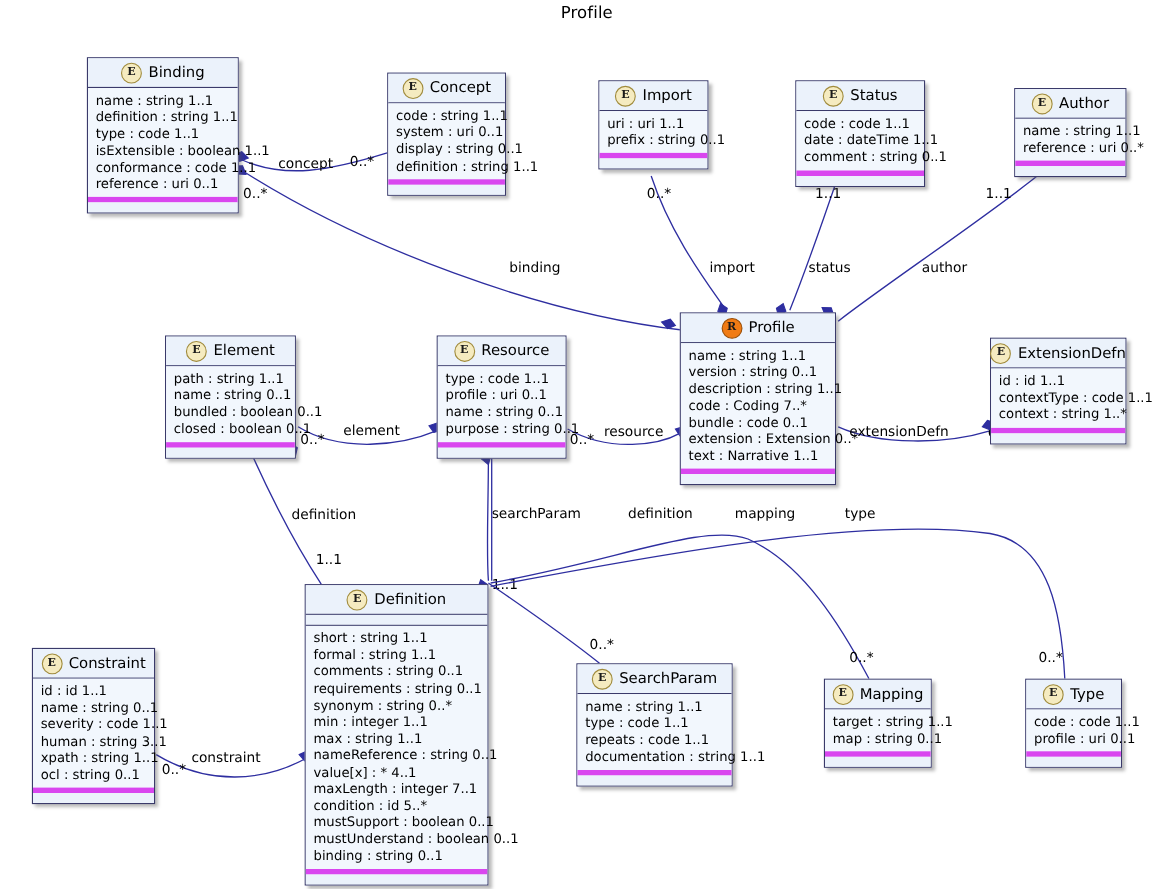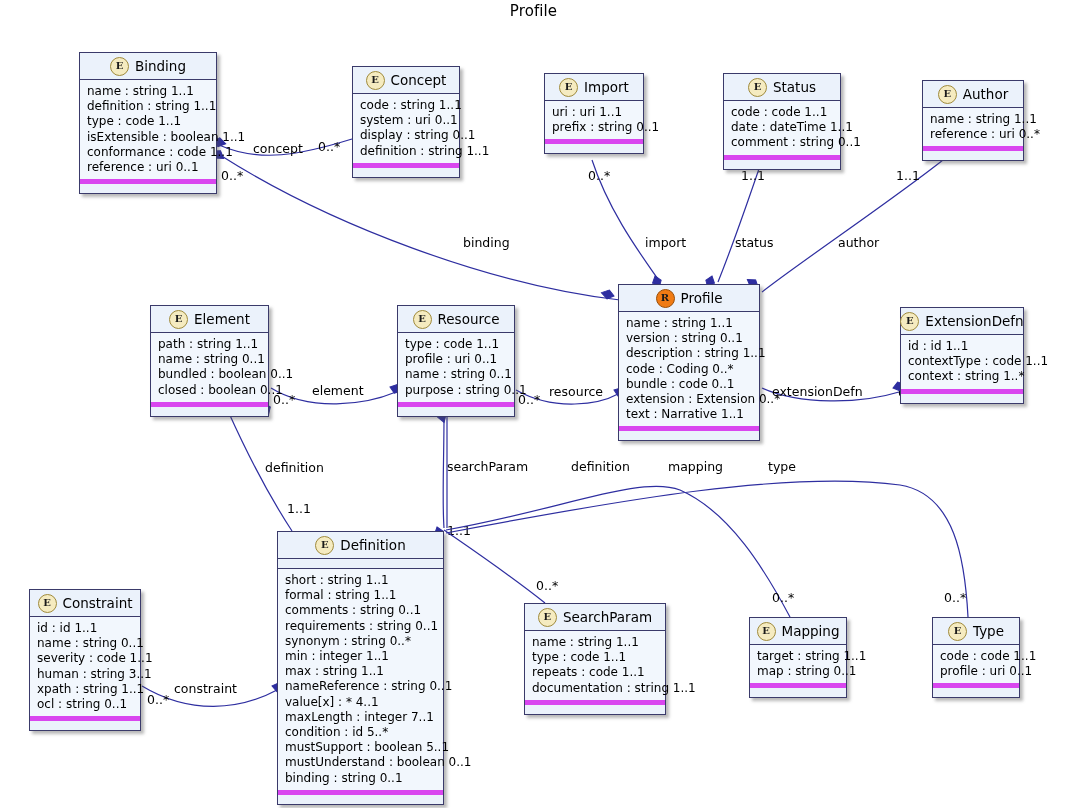--- a/index.html
+++ b/index.html
@@ -271,21 +271,21 @@
       </div>
       <div class="uml-class" style="left: 618px; top: 284px; width: 142px;">
         <div class="uml-header">
           <span class="stereo-badge stereo-R">R</span>
           <span class="uml-name">Profile</span>
         </div>
         <div class="uml-attrs">
           <div class="uml-attr">name : string 1..1</div>
           <div class="uml-attr">version : string 0..1</div>
           <div class="uml-attr">description : string 1..1</div>
-          <div class="uml-attr">code : Coding 0..*</div>
+          <div class="uml-attr">code : Coding 7..*</div>
           <div class="uml-attr">bundle : code 0..1</div>
           <div class="uml-attr">extension : Extension 0..*</div>
           <div class="uml-attr">text : Narrative 1..1</div>
         </div>
         <div class="uml-ops"></div>
       </div>
       <div class="uml-class" style="left: 900px; top: 307px; width: 124px;">
         <div class="uml-header">
           <span class="stereo-badge stereo-E">E</span>
           <span class="uml-name">ExtensionDefn</span>
@@ -308,21 +308,21 @@
           <div class="uml-attr">formal : string 1..1</div>
           <div class="uml-attr">comments : string 0..1</div>
           <div class="uml-attr">requirements : string 0..1</div>
           <div class="uml-attr">synonym : string 0..*</div>
           <div class="uml-attr">min : integer 1..1</div>
           <div class="uml-attr">max : string 1..1</div>
           <div class="uml-attr">nameReference : string 0..1</div>
           <div class="uml-attr">value[x] : * 4..1</div>
           <div class="uml-attr">maxLength : integer 7..1</div>
           <div class="uml-attr">condition : id 5..*</div>
-          <div class="uml-attr">mustSupport : boolean 5..1</div>
+          <div class="uml-attr">mustSupport : boolean 0..1</div>
           <div class="uml-attr">mustUnderstand : boolean 0..1</div>
           <div class="uml-attr">binding : string 0..1</div>
         </div>
         <div class="uml-ops"></div>
       </div>
       <div class="uml-class" style="left: 29px; top: 589px; width: 112px;">
         <div class="uml-header">
           <span class="stereo-badge stereo-E">E</span>
           <span class="uml-name">Constraint</span>
         </div>

